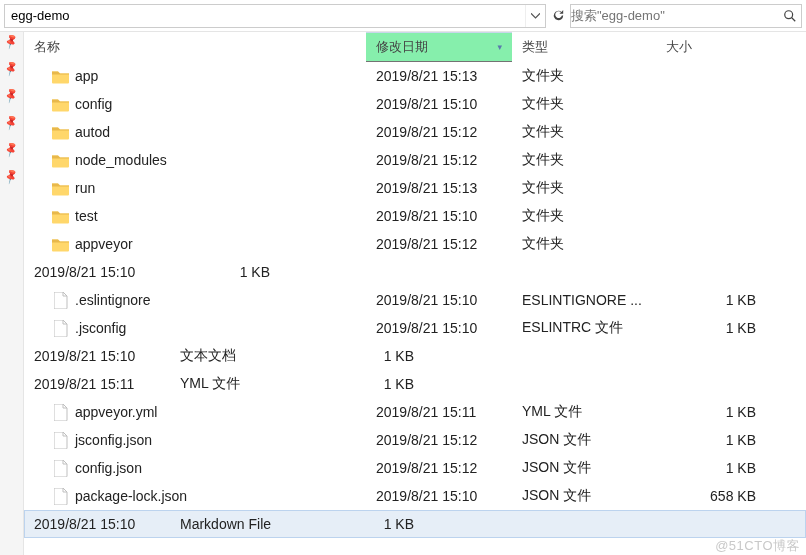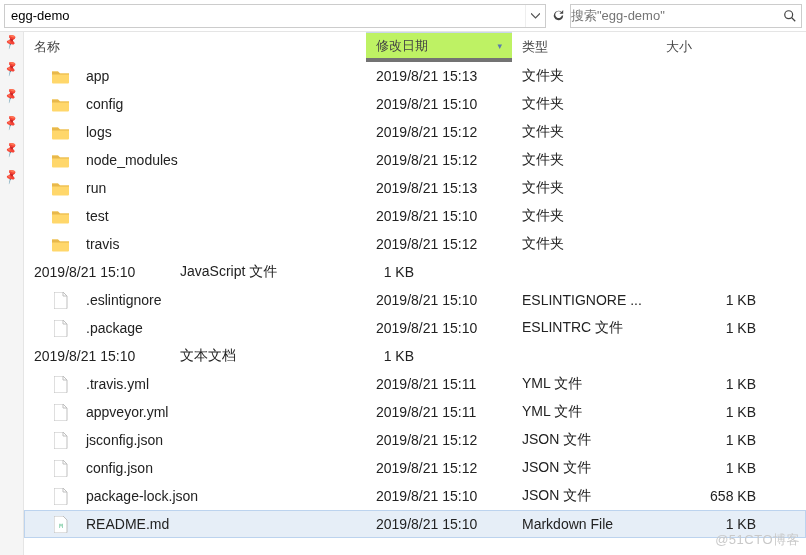--- a/index.html
+++ b/index.html
@@ -113,52 +113,52 @@
     height: 100%;
     display: flex;
     align-items: center;
     border-right: 0px solid transparent;
   }
   .col-name { width: 342px; padding-left: 22px; }
   .col-date { width: 146px; }
   .col-type { width: 144px; }
   .col-size { width: 120px; text-align: left; justify-content: flex-start; }
   .headers .col-date {
-    background: #bef264;
+    background: #86efac;
     border-top: 1px solid #c9d7eb;
-    border-bottom: 4px solid #737373;
+    border-bottom: 1px solid #737373;
     position: relative;
   }
   .headers .col-date .chev {
     margin-left: auto;
     font-size: 9px;
     color: #5b7aac;
   }
   .rows { }
   .row {
     display: flex;
     height: 28px;
     align-items: center;
     font-size: 14px;
   }
   .row.selected {
     background: #e6eef7;
     outline: 1px solid #bcd3ee;
     outline-offset: -1px;
   }
   .row .col { padding: 0 10px; overflow: hidden; white-space: nowrap; }
-  .row .col-name { display: flex; align-items: center; gap: 17px; padding-left: 28px; }
+  .row .col-name { display: flex; align-items: center; gap: 6px; padding-left: 28px; }
   .row .col-size { text-align: center; justify-content: flex-end; padding-right: 20px; }
   .licon { width: 17px; height: 17px; display: inline-flex; align-items: center; justify-content: center; }
   .ico-folder svg { width: 17px; height: 15px; }
   .ico-file svg { width: 14px; height: 17px; }
   .watermark {
     position: fixed;
     right: 6px;
-    bottom: 6px;
+    bottom: 0;
     color: #c9c9c9;
     font-size: 13px;
     letter-spacing: 0.5px;
     font-family: Arial, sans-serif;
     pointer-events: none;
   }
 </style>
 </head>
 <body>
 
@@ -237,21 +237,21 @@
           <div class="col col-size" style="display:flex"></div>
         </div>
         <div class="row">
           <div class="col col-name">
             <span class="licon ico-folder">
               <svg viewBox="0 0 17 14">
                 <path d="M0 2h6l2 2h9v9a1 1 0 0 1-1 1H1a1 1 0 0 1-1-1V2z" fill="#ffd76b"></path>
                 <path d="M0 2h6l2 2h9v1H0z" fill="#e8b84b"></path>
               </svg>
             </span>
-            <span>logs</span>
+            <span>autod</span>
           </div>
           <div class="col col-date">2019/8/21 15:12</div>
           <div class="col col-type">文件夹</div>
           <div class="col col-size" style="display:flex"></div>
         </div>
         <div class="row">
           <div class="col col-name">
             <span class="licon ico-folder">
               <svg viewBox="0 0 17 14">
                 <path d="M0 2h6l2 2h9v9a1 1 0 0 1-1 1H1a1 1 0 0 1-1-1V2z" fill="#ffd76b"></path>
@@ -293,29 +293,28 @@
           <div class="col col-size" style="display:flex"></div>
         </div>
         <div class="row">
           <div class="col col-name">
             <span class="licon ico-folder">
               <svg viewBox="0 0 17 14">
                 <path d="M0 2h6l2 2h9v9a1 1 0 0 1-1 1H1a1 1 0 0 1-1-1V2z" fill="#ffd76b"></path>
                 <path d="M0 2h6l2 2h9v1H0z" fill="#e8b84b"></path>
               </svg>
             </span>
-            <span>travis</span>
+            <span>appveyor</span>
           </div>
           <div class="col col-date">2019/8/21 15:12</div>
           <div class="col col-type">文件夹</div>
           <div class="col col-size" style="display:flex"></div>
         </div>
         <div class="row">
           <div class="col col-date">2019/8/21 15:10</div>
-          <div class="col col-type">JavaScript 文件</div>
           <div class="col col-size" style="display:flex">1 KB</div>
         </div>
         <div class="row">
           <div class="col col-name">
             <span class="licon ico-file">
               <svg viewBox="0 0 14 17">
                 <path d="M1 0h8l4 4v12a1 1 0 0 1-1 1H1a1 1 0 0 1-1-1V1a1 1 0 0 1 1-1z" fill="#fff" stroke="#bfbfbf"></path>
                 <path d="M9 0v4h4" fill="none" stroke="#bfbfbf"></path>
               </svg>
             </span>
@@ -326,41 +325,32 @@
           <div class="col col-size" style="display:flex">1 KB</div>
         </div>
         <div class="row">
           <div class="col col-name">
             <span class="licon ico-file">
               <svg viewBox="0 0 14 17">
                 <path d="M1 0h8l4 4v12a1 1 0 0 1-1 1H1a1 1 0 0 1-1-1V1a1 1 0 0 1 1-1z" fill="#fff" stroke="#bfbfbf"></path>
                 <path d="M9 0v4h4" fill="none" stroke="#bfbfbf"></path>
               </svg>
             </span>
-            <span>.package</span>
+            <span>.jsconfig</span>
           </div>
           <div class="col col-date">2019/8/21 15:10</div>
           <div class="col col-type">ESLINTRC 文件</div>
           <div class="col col-size" style="display:flex">1 KB</div>
         </div>
         <div class="row">
           <div class="col col-date">2019/8/21 15:10</div>
           <div class="col col-type">文本文档</div>
           <div class="col col-size" style="display:flex">1 KB</div>
         </div>
         <div class="row">
-          <div class="col col-name">
-            <span class="licon ico-file">
-              <svg viewBox="0 0 14 17">
-                <path d="M1 0h8l4 4v12a1 1 0 0 1-1 1H1a1 1 0 0 1-1-1V1a1 1 0 0 1 1-1z" fill="#fff" stroke="#bfbfbf"></path>
-                <path d="M9 0v4h4" fill="none" stroke="#bfbfbf"></path>
-              </svg>
-            </span>
-            <span>.travis.yml</span>
-          </div>
           <div class="col col-date">2019/8/21 15:11</div>
           <div class="col col-type">YML 文件</div>
           <div class="col col-size" style="display:flex">1 KB</div>
         </div>
         <div class="row">
           <div class="col col-name">
             <span class="licon ico-file">
               <svg viewBox="0 0 14 17">
                 <path d="M1 0h8l4 4v12a1 1 0 0 1-1 1H1a1 1 0 0 1-1-1V1a1 1 0 0 1 1-1z" fill="#fff" stroke="#bfbfbf"></path>
                 <path d="M9 0v4h4" fill="none" stroke="#bfbfbf"></path>
@@ -408,29 +398,20 @@
                 <path d="M9 0v4h4" fill="none" stroke="#bfbfbf"></path>
               </svg>
             </span>
             <span>package-lock.json</span>
           </div>
           <div class="col col-date">2019/8/21 15:10</div>
           <div class="col col-type">JSON 文件</div>
           <div class="col col-size" style="display:flex">658 KB</div>
         </div>
         <div class="row selected">
-          <div class="col col-name">
-            <span class="licon ico-file">
-              <svg viewBox="0 0 14 17">
-                <path d="M1 0h8l4 4v12a1 1 0 0 1-1 1H1a1 1 0 0 1-1-1V1a1 1 0 0 1 1-1z" fill="#fff" stroke="#bfbfbf"></path>
-                <text x="7" y="12" text-anchor="middle" font-size="6" fill="#5b8" font-family="monospace">M</text>
-              </svg>
-            </span>
-            <span>README.md</span>
-          </div>
           <div class="col col-date">2019/8/21 15:10</div>
           <div class="col col-type">Markdown File</div>
           <div class="col col-size" style="display:flex">1 KB</div>
         </div>
       </div>
   </div>
 </div>
 
 <div class="watermark">@51CTO博客</div>
 

